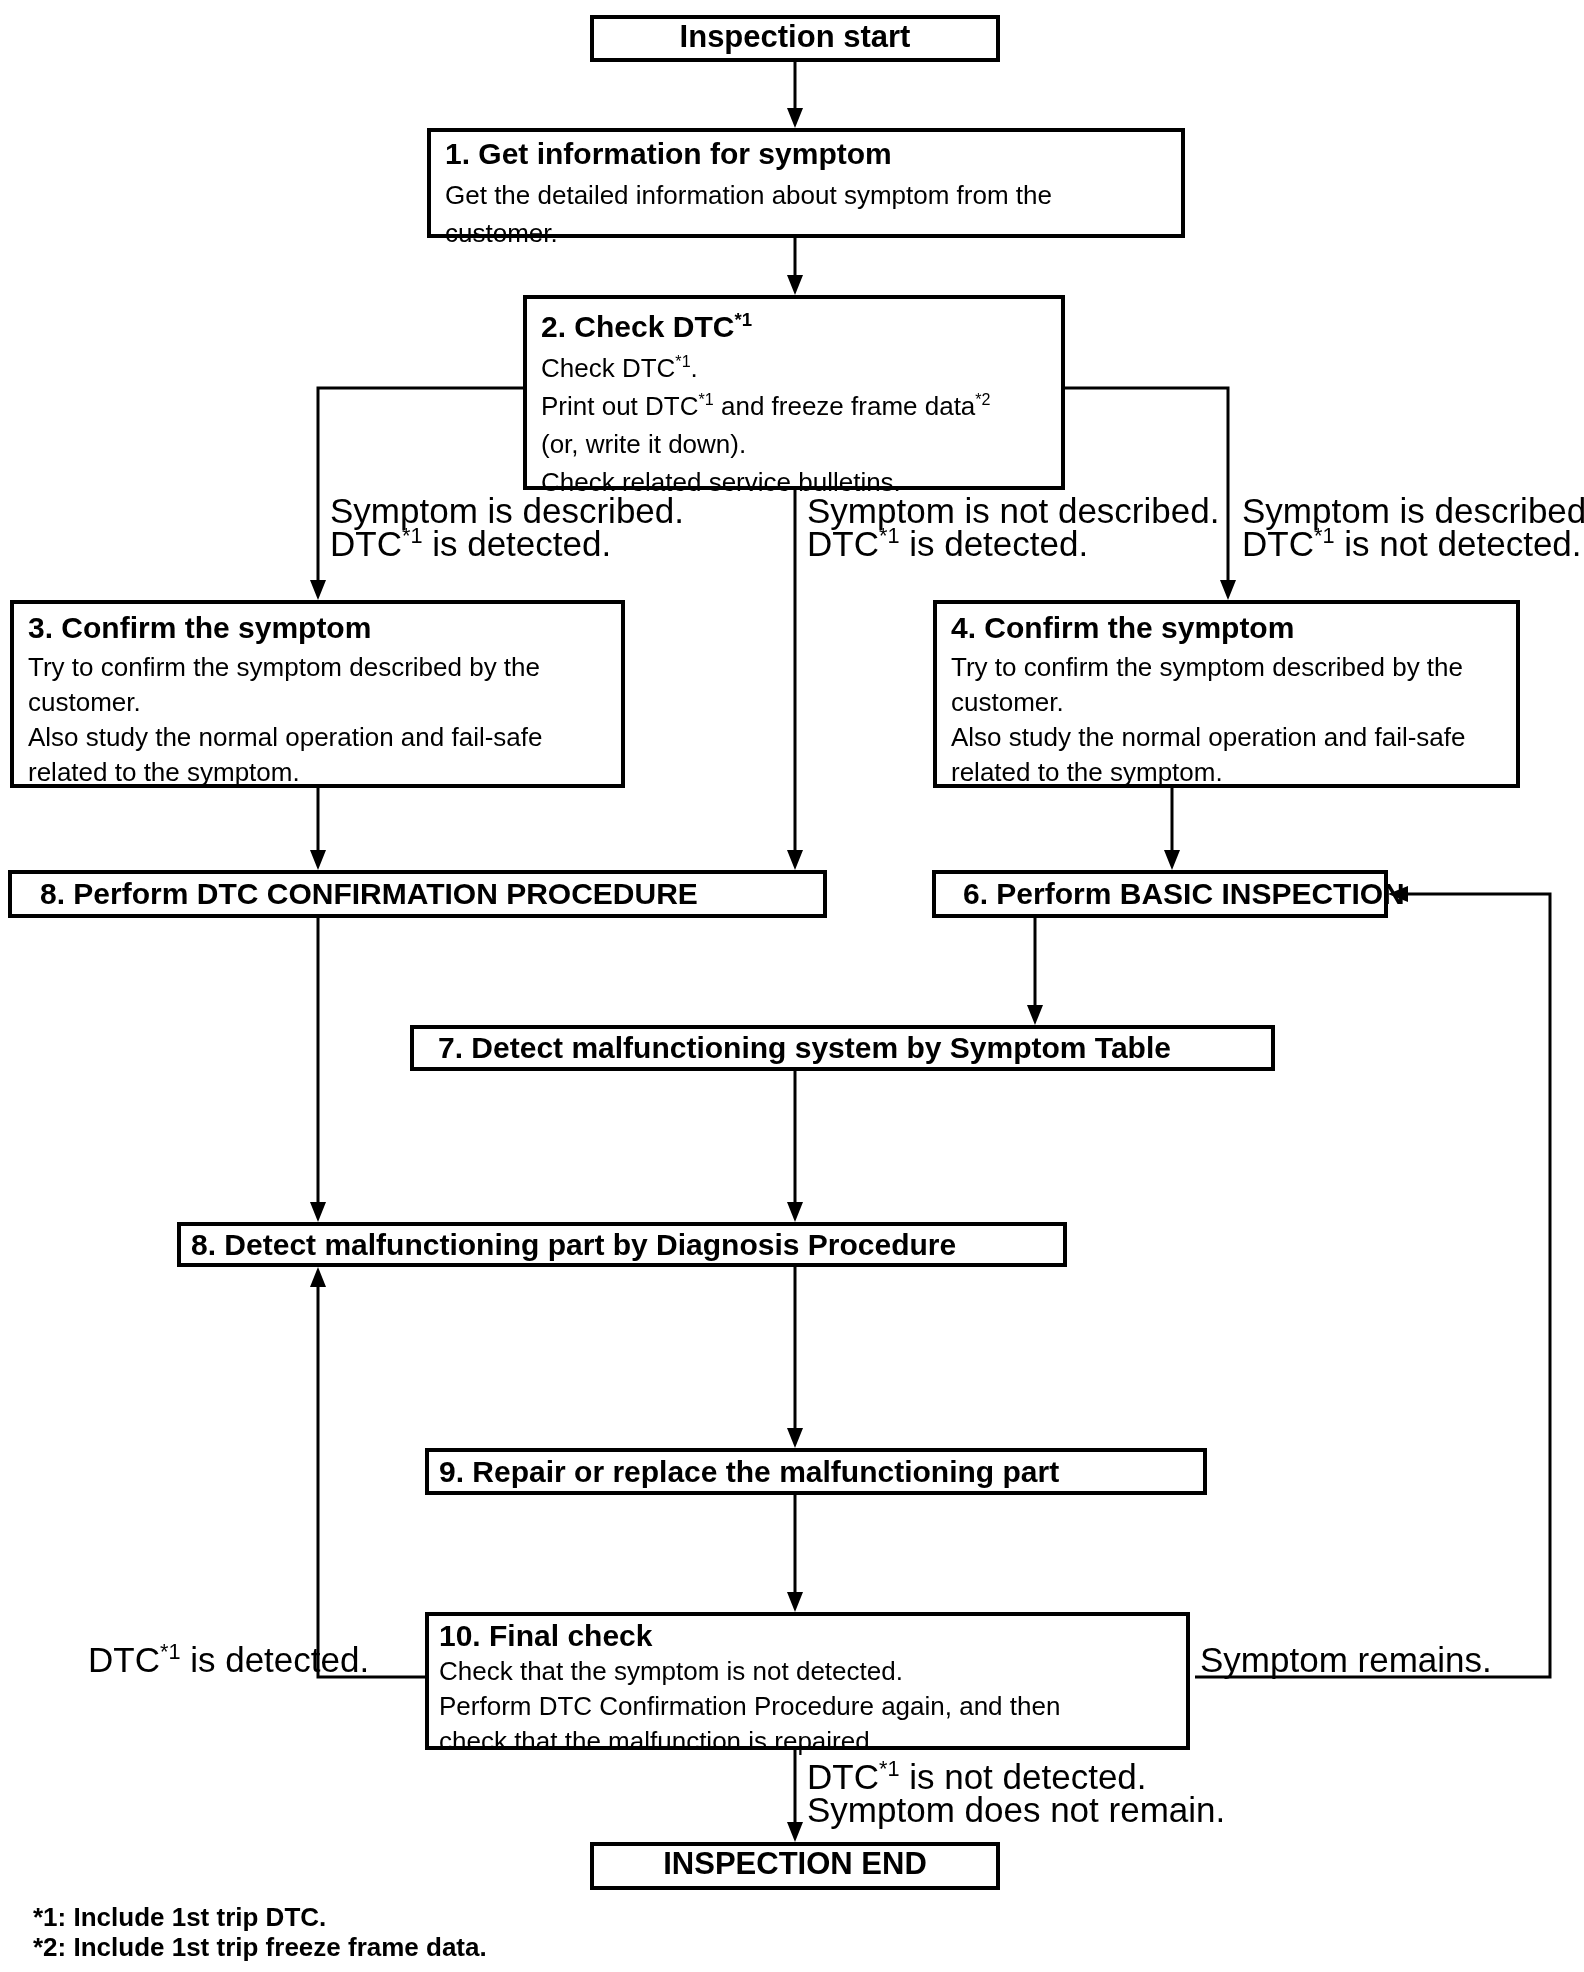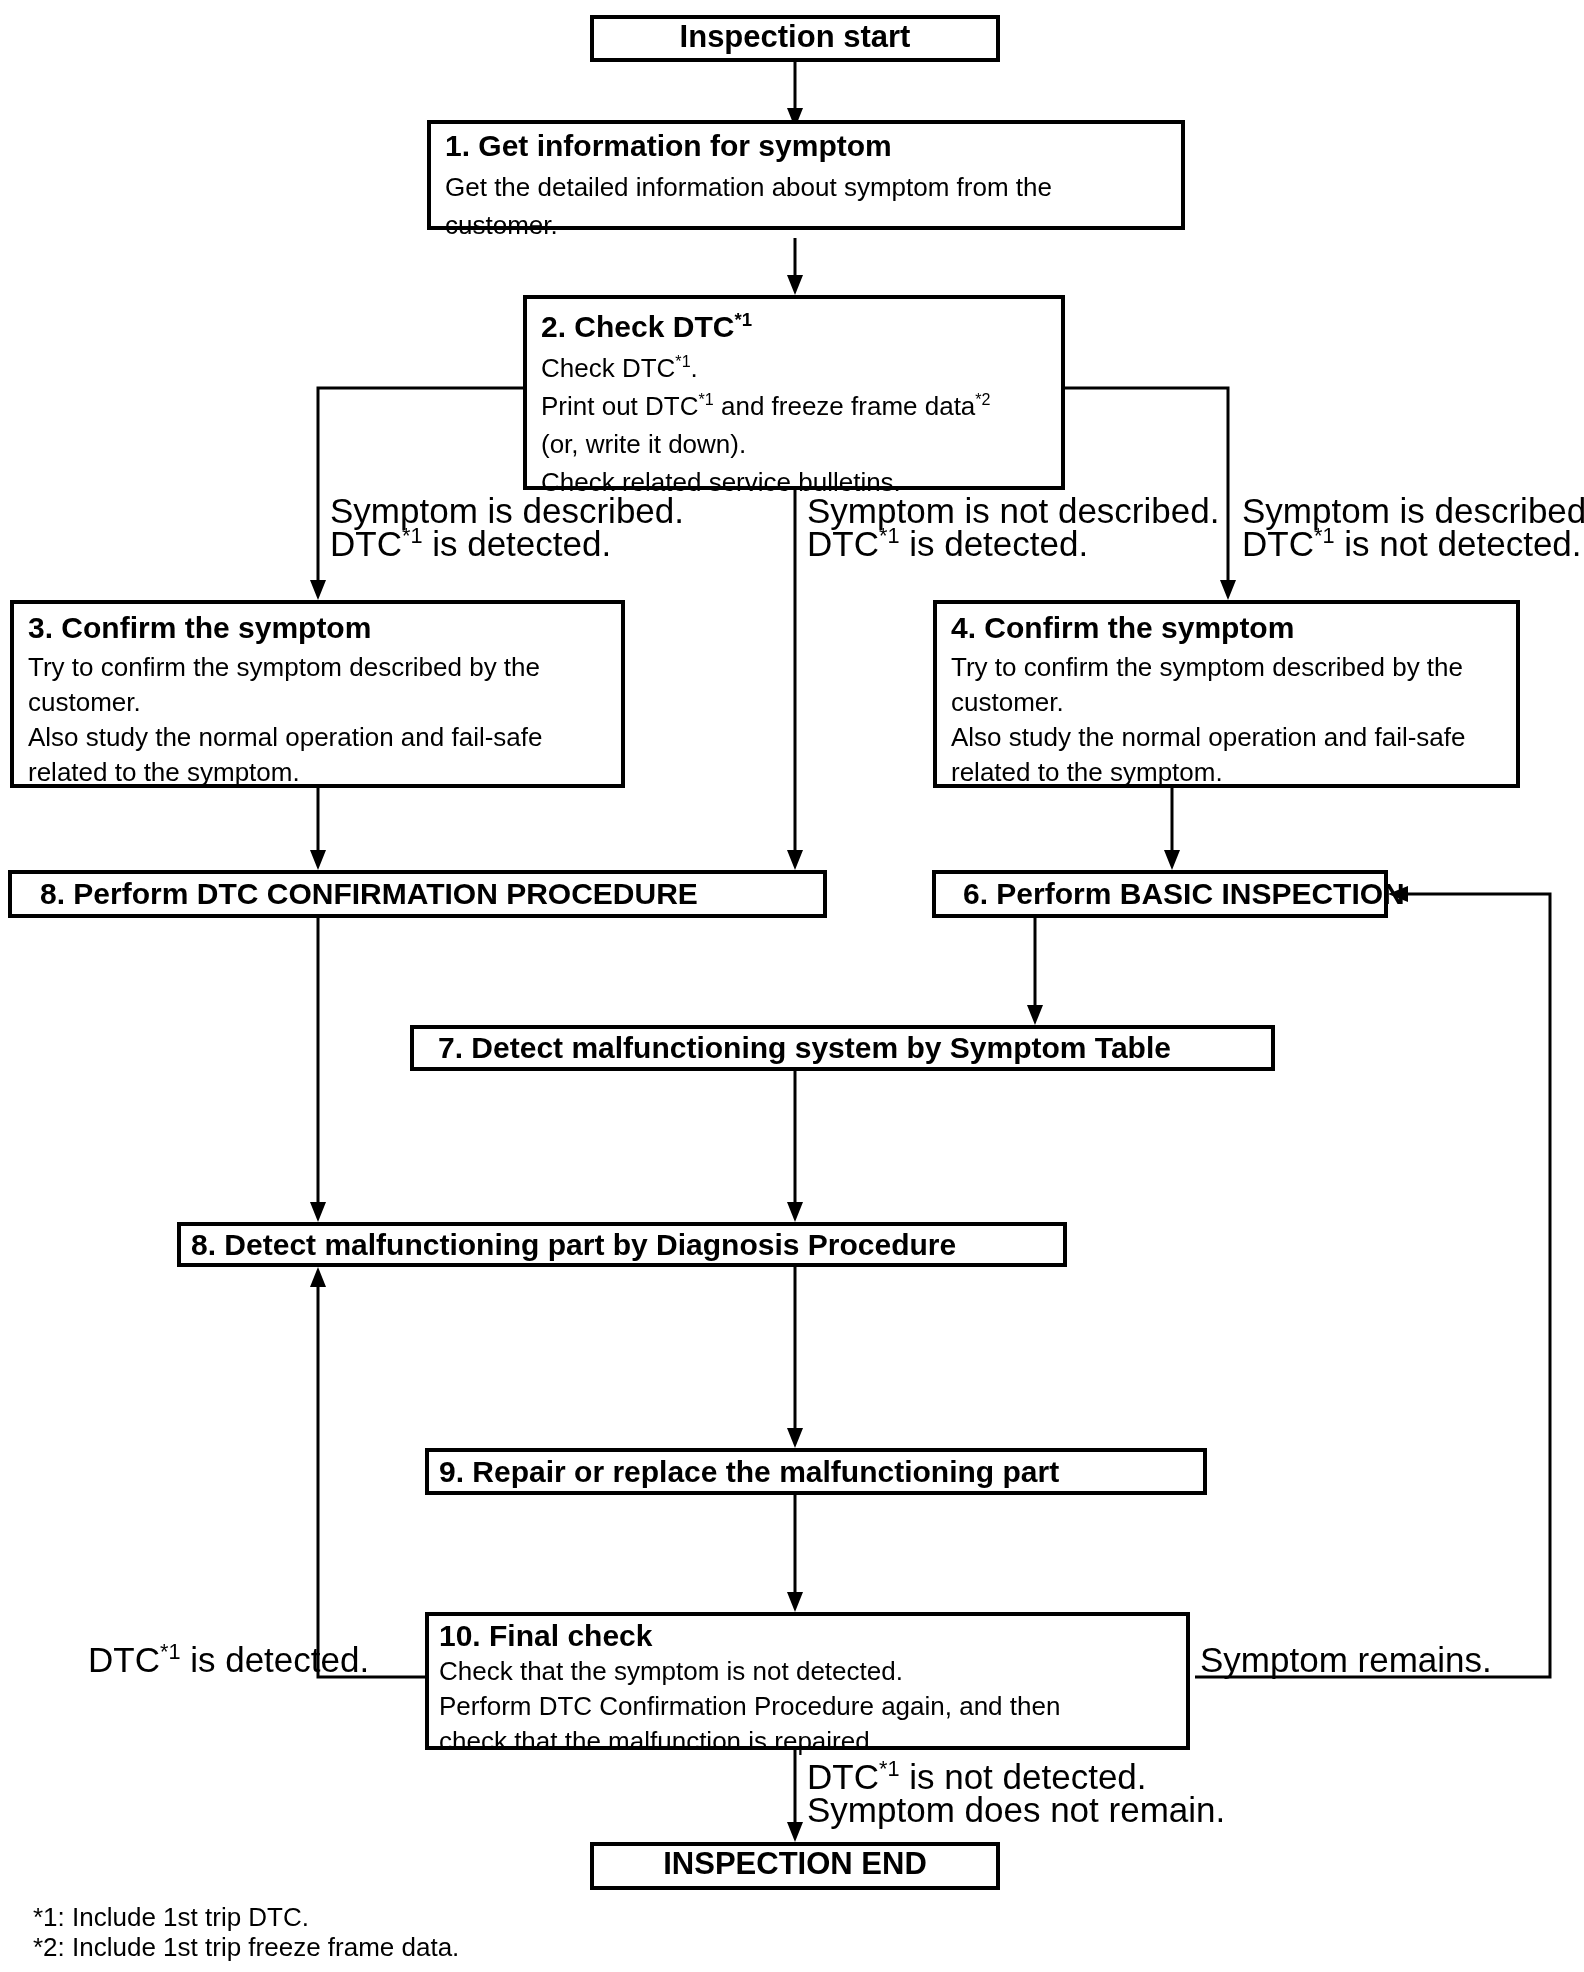--- a/index.html
+++ b/index.html
@@ -10,21 +10,21 @@
   .pad{padding:6px 14px 0 14px;}
   .box-title{font-weight:bold;font-size:30px;line-height:36px;white-space:nowrap;margin-bottom:4px;}
   .box-body .tline{font-size:26px;line-height:35px;white-space:nowrap;}
   .wide38 .tline{line-height:38px;}
   .title-only{display:flex;align-items:center;}
   .title-only .box-title{margin-bottom:0;}
   .terminal{display:flex;align-items:center;justify-content:center;}
   .terminal .box-title{font-size:31px;}
   .flabel{position:absolute;white-space:nowrap;}
   .flabel .tline{font-size:35px;line-height:33px;}
-  .footnotes .tline{font-size:26px;line-height:30px;}
+  .footnotes .tline{font-size:26px;line-height:30px;font-weight:bold;}
   sup{font-size:0.62em;line-height:0;}
 </style>
 </head>
 <body>
 
 <div id="canvas">
 
   <svg id="wires" viewBox="0 0 1584 1972" xmlns="http://www.w3.org/2000/svg" stroke="#000" stroke-width="3" fill="none">
     <g>
       <path d="M795 62 V114"></path>
@@ -85,21 +85,21 @@
     <g>
       <path d="M1195 1677 H1550 V894 H1406"></path>
         <polygon points="1408,886 1408,902 1388,894" fill="#000" stroke="none"></polygon>
     </g>
   </svg>
 
   <div class="fbox terminal" style="left:590px;top:15px;width:410px;height:47px;">
     <div class="box-title">Inspection start</div>
   </div>
 
-  <div class="fbox pad wide38" style="left:427px;top:120px;width:758px;height:110px;padding-top:4px;">
+  <div class="fbox pad wide38" style="left:427px;top:128px;width:758px;height:110px;padding-top:4px;">
     <div class="box-title"><span>1. Get information for symptom</span></div>
     <div class="box-body">
         <div class="tline"><span>Get the detailed information about symptom from the</span></div>
         <div class="tline"><span>customer.</span></div>
       </div>
   </div>
 
   <div class="fbox pad wide38" style="left:523px;top:295px;width:542px;height:195px;padding-top:10px;">
     <div class="box-title"><span>2. Check DTC</span><sup>*1</sup></div>
     <div class="box-body">

